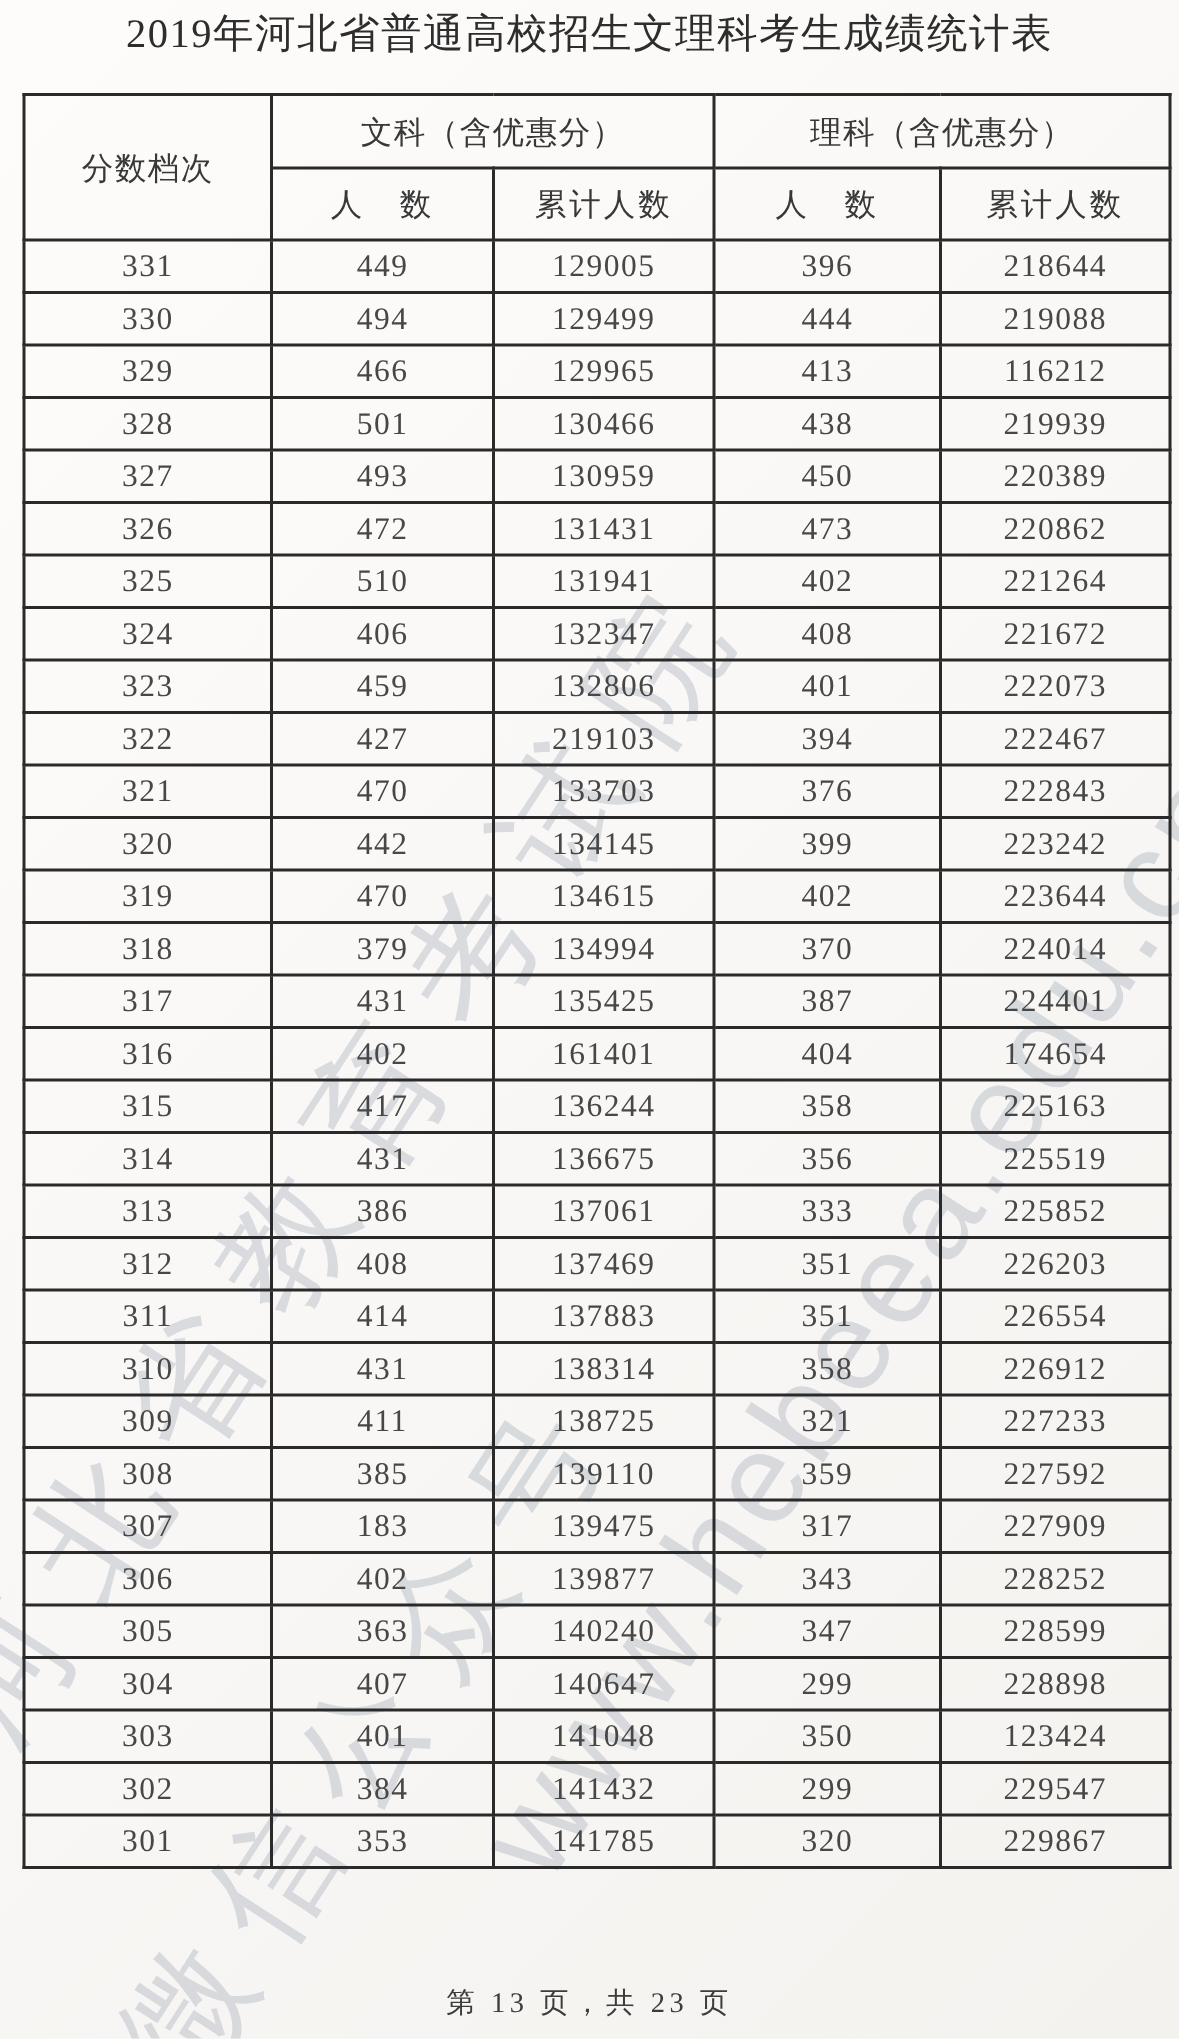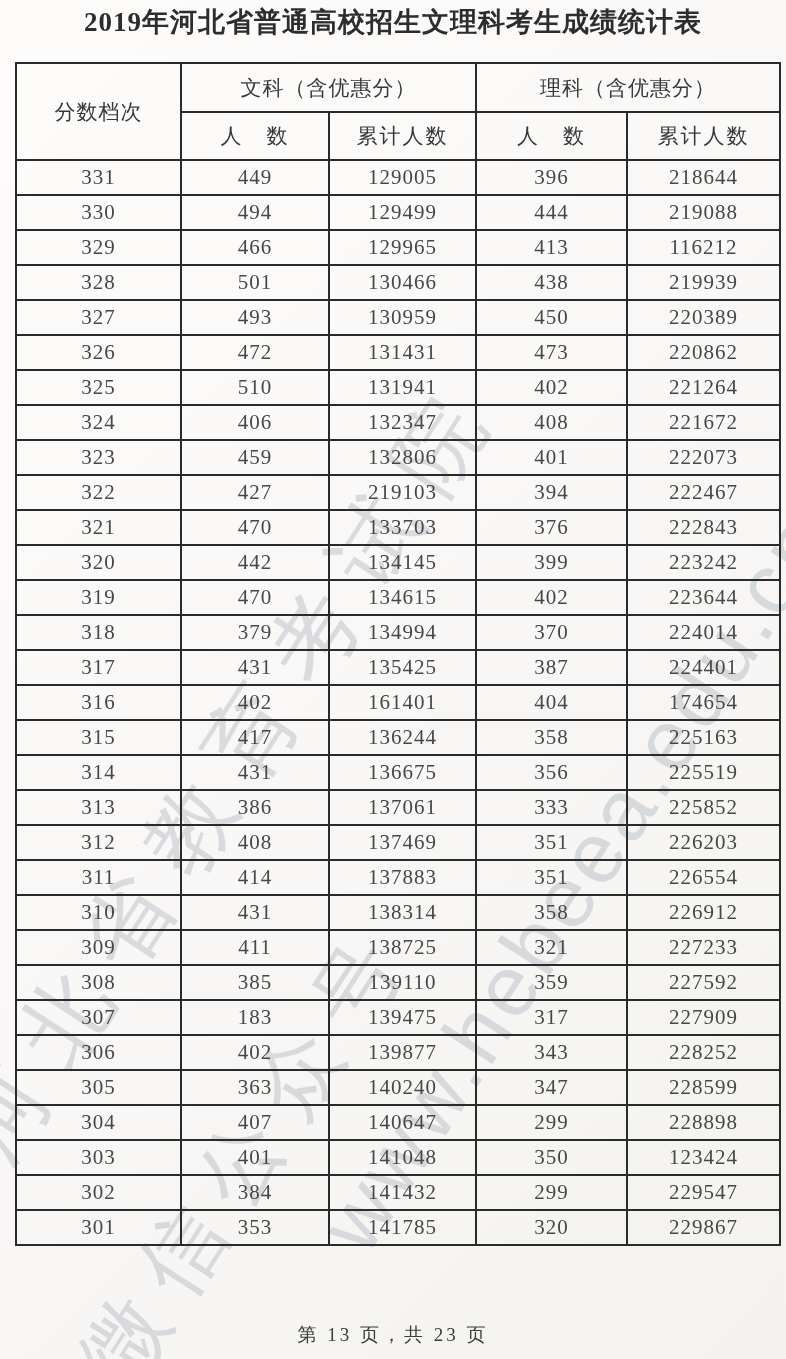--- a/index.html
+++ b/index.html
@@ -20,21 +20,21 @@
     font-family:"Liberation Sans","DejaVu Sans",sans-serif;
     transform-origin:0 0;
   }
   .wm1 { left:-70px;  top:1120px; font-size:88px; letter-spacing:26px; transform:rotate(-57deg); }
   .wm2 { left:300px;  top:1215px; font-size:86px; letter-spacing:5px;  transform:rotate(-57deg); }
   .wm3 { left:55px;   top:1345px; font-size:84px; letter-spacing:22px; transform:rotate(-57deg); }
   
   .title {
     position:absolute; left:0; top:4px; width:100%; z-index:1;
     margin:0; text-align:center;
-    font-size:27px; font-weight:bold; color:#2d2d2d; letter-spacing:1px;
+    font-size:27px; font-weight:normal; color:#2d2d2d; letter-spacing:1px;
   }
   
   .score-table {
     position:absolute; left:15px; top:62px; width:764px; z-index:1;
     border-collapse:collapse; table-layout:fixed;
   }
   .score-table th, .score-table td {
     border:2px solid #2a2a2a; padding:0; text-align:center;
     font-weight:normal; background:transparent;
   }

